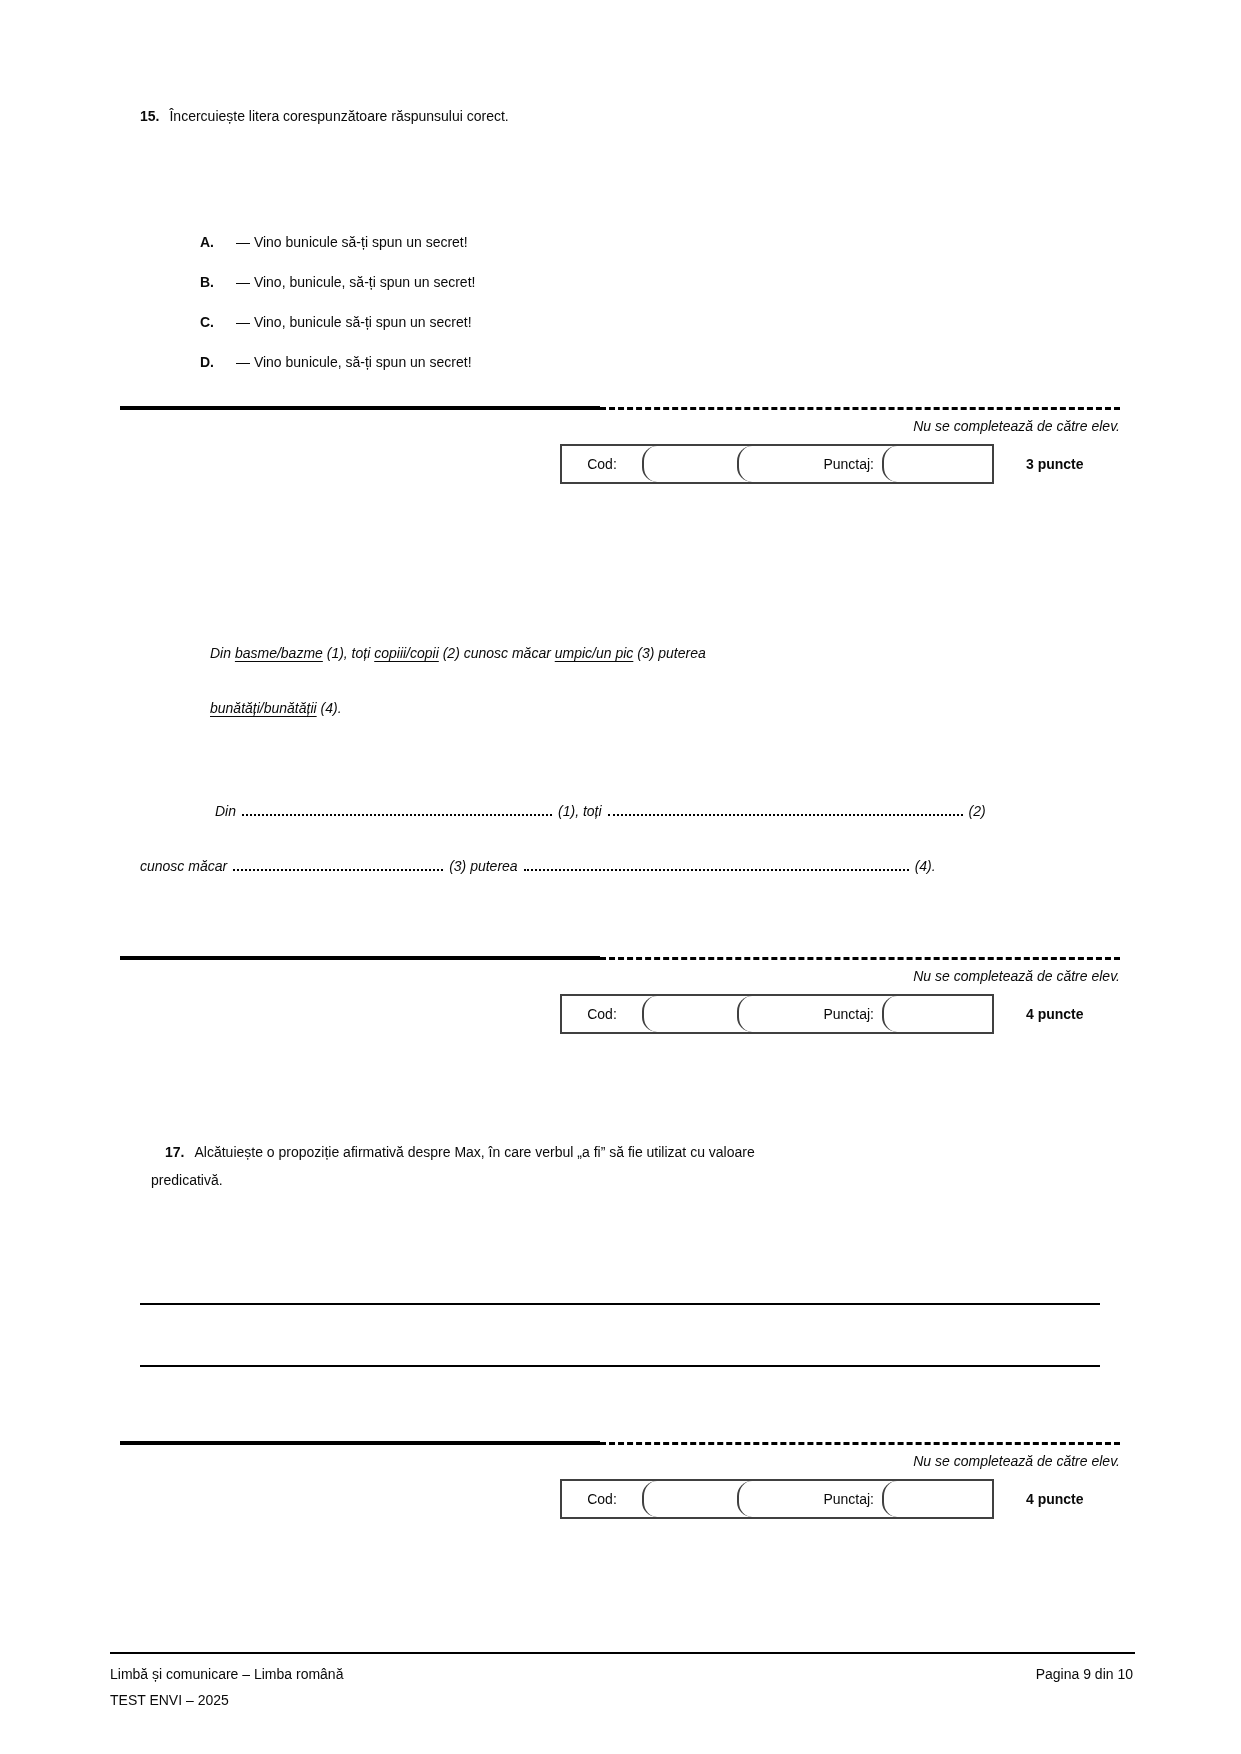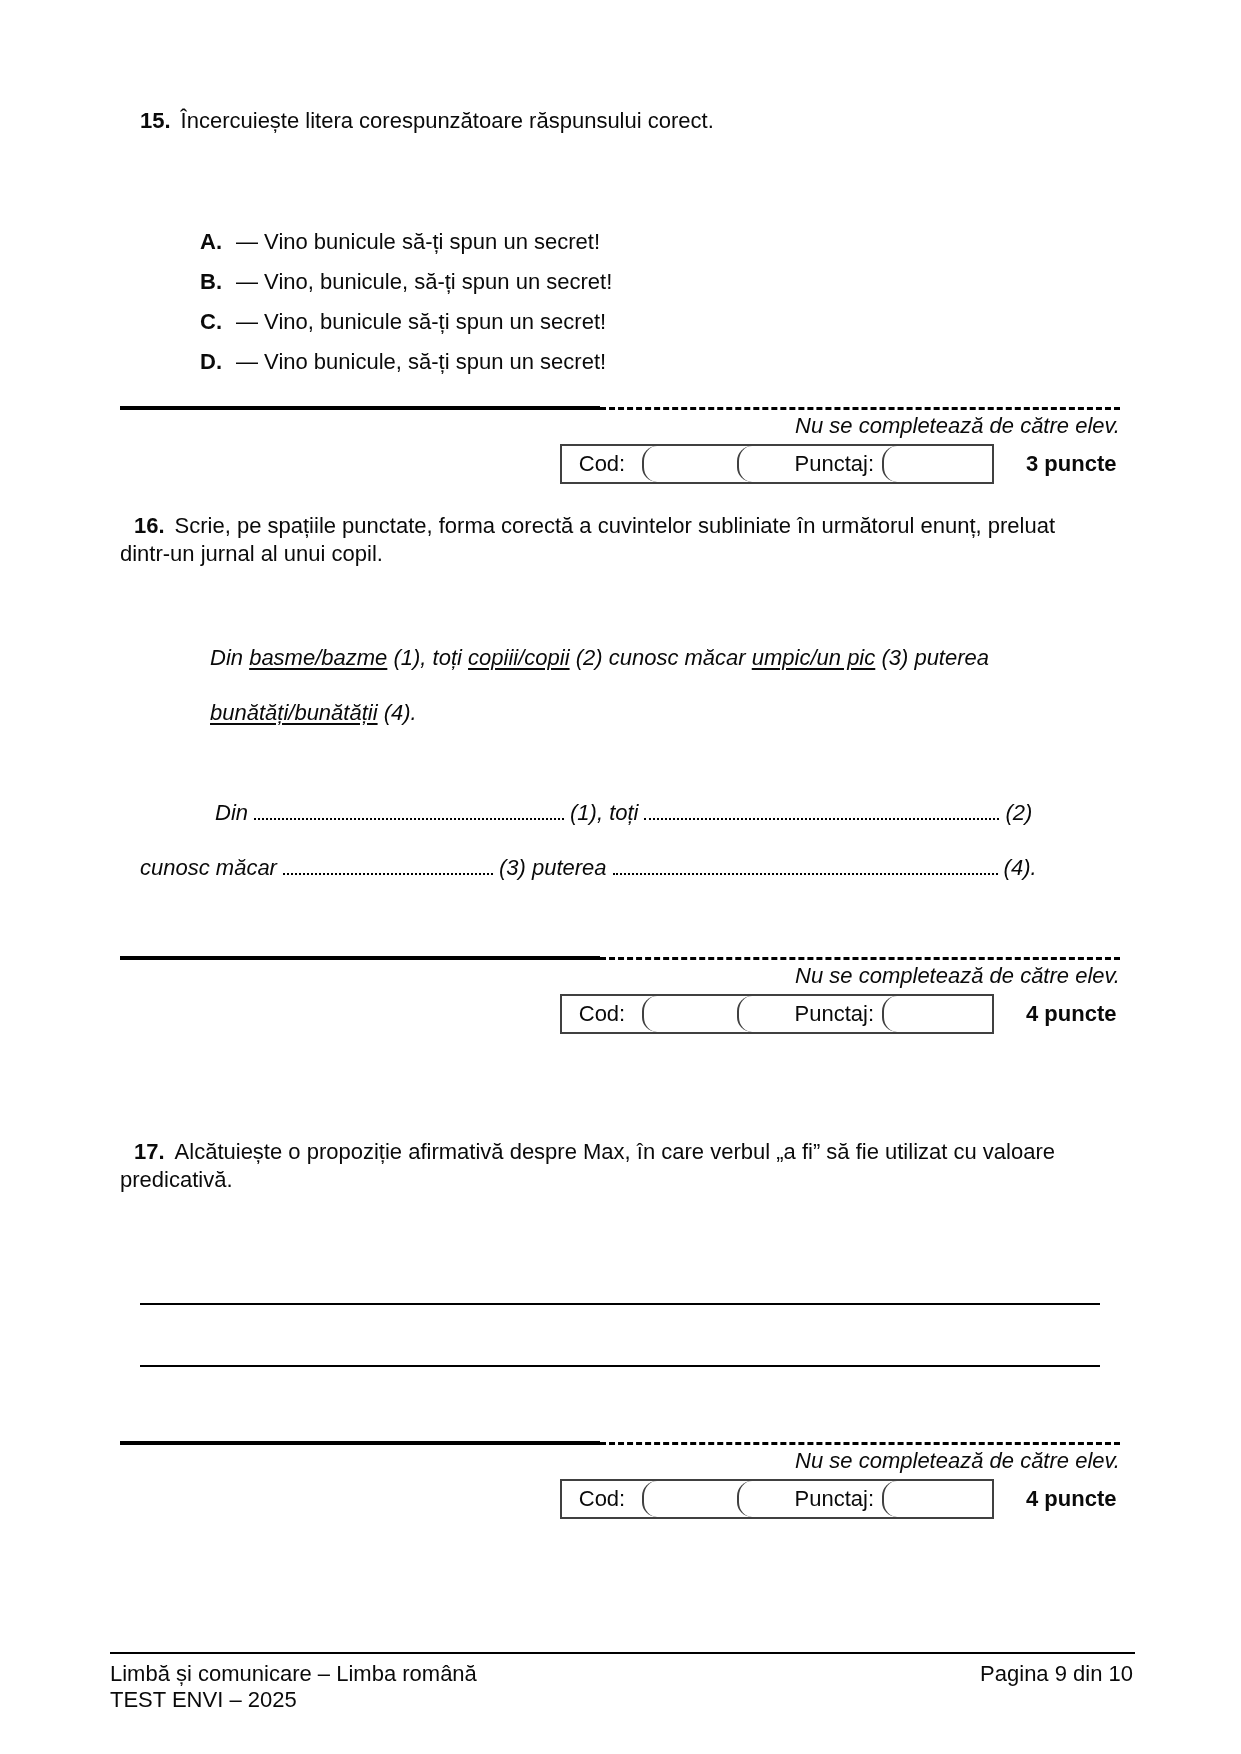--- a/index.html
+++ b/index.html
@@ -1,18 +1,18 @@
 <!DOCTYPE html>
 <html><head>
 <meta charset="utf-8">
 <style>
   html,body{margin:0;padding:0;background:#e8e8e8;}
   .page{
     position:relative;width:1241px;height:1754px;background:#ffffff;
-    font-family:"Liberation Sans",sans-serif;color:#0a0a0a;font-size:22px;
+    font-family:"Liberation Sans",sans-serif;color:#0a0a0a;font-size:14px;
     margin:0 auto;overflow:hidden;
   }
   .abs{position:absolute;}
   b.qnum{margin-right:10px;}
   
   .q15-head{left:140px;top:108px;}
   .q15-statement{left:168px;top:180px;}
   .options{left:200px;top:222px;}
   .opt{display:flex;align-items:center;height:40px;}
   .opt .letter{width:36px;font-weight:bold;}
@@ -37,21 +37,21 @@
   .passage{font-style:italic;}
   .passage u{text-underline-offset:3px;}
   .p-l1{left:210px;top:645px;}
   .p-l2{left:210px;top:700px;}
   .fill{font-style:italic;}
   .f-l1{left:215px;top:800px;}
   .f-l2{left:140px;top:855px;}
   .blank{display:inline-block;height:14px;border-bottom:2px dotted #000;margin:0 6px;}
   .bw1{width:310px;} .bw2{width:355px;} .bw3{width:210px;} .bw4{width:385px;}
   
-  .q17-para{top:1138px;}
+  .q17-para{top:1138px;margin-left:31px;}
   .answer-line{left:140px;width:960px;height:0;border-top:2px solid #000;}
   .al1{top:1303px;} .al2{top:1365px;}
   
   .footer-rule{left:110px;top:1652px;width:1025px;height:0;border-top:2px solid #000;}
   .footer-left{left:110px;top:1661px;line-height:26px;}
   .footer-page{top:1661px;right:108px;line-height:26px;}
 </style>
 </head>
 <body>
 
@@ -90,24 +90,20 @@
       <div class="stable">
         <div class="cell c-cod">Cod:</div>
         <div class="cell c-codbox"></div>
         <div class="cell c-punctaj">Punctaj:</div>
         <div class="cell c-punctajbox"></div>
       </div>
       <div class="points">3 puncte</div>
     </div>
   </div>
 
-  <div class="abs qpara q16-para">
-    <b class="qnum" style="margin-left:14px;">16.</b><span>Scrie, pe spațiile punctate, forma corectă a cuvintelor subliniate în următorul enunț, preluat</span><br>
-    <span>dintr-un jurnal al unui copil.</span>
-  </div>
 
   <div class="abs passage p-l1">
     <span>Din</span>
     <u>basme/bazme</u>
     <span>(1), toți</span>
     <u>copiii/copii</u>
     <span>(2) cunosc măcar</span>
     <u>umpic/un pic</u>
     <span>(3) puterea</span>
   </div>

